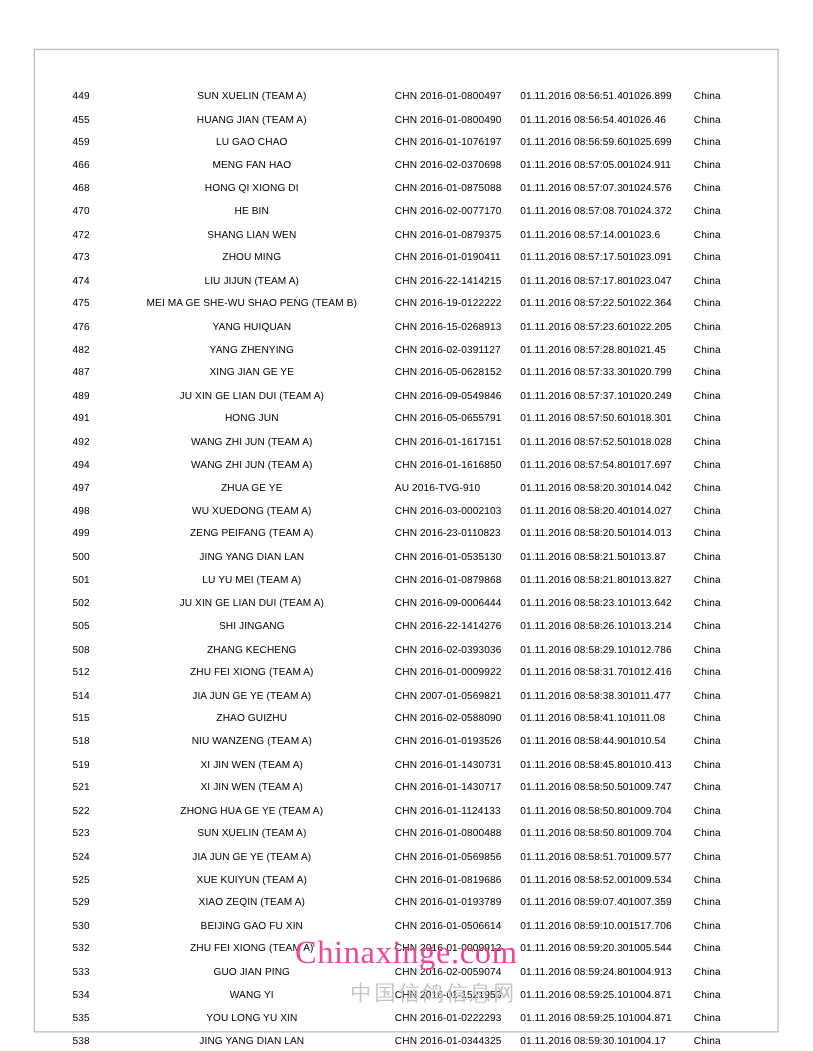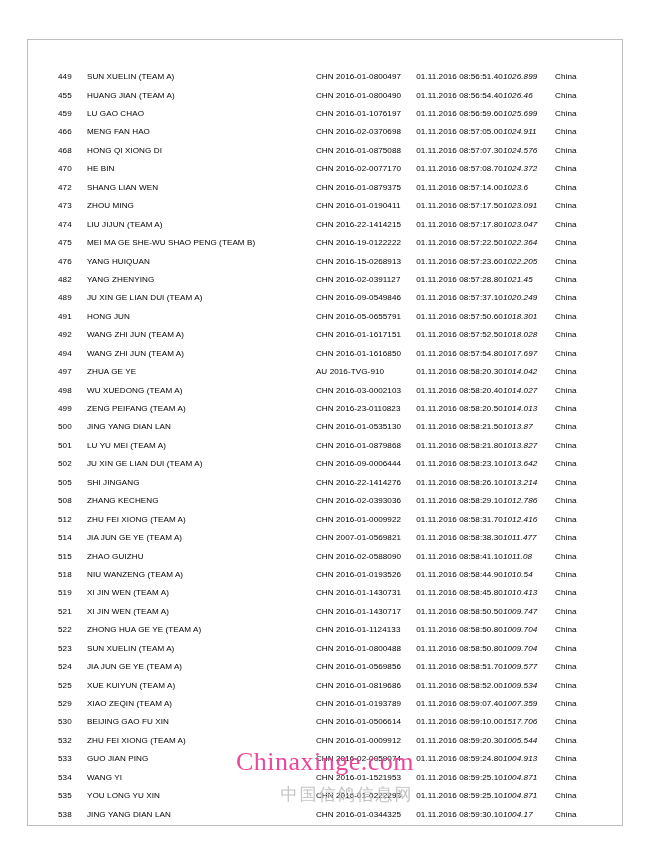--- a/index.html
+++ b/index.html
@@ -42,24 +42,24 @@
   }
   .results-table td {
     padding: 0;
     height: 18.45px;
     vertical-align: middle;
     white-space: nowrap;
     font-size: 8.1px;
     letter-spacing: 0.01em;
   }
   .col-rank   { width: 34px; }
-  .col-name   { width: 249px; }
+  .col-name   { width: 249px; text-align: center; }
   .col-ring   { width: 92px; margin-left: 11px; }
   .col-time   { width: 100px; text-align: right; }
-  .col-speed  { width: 58px; font-style: italic; }
+  .col-speed  { width: 58px; }
   .col-country{ width: 50px; }
 
   
   .watermark {
     position: absolute;
     left: 0;
     top: 735px;
     width: 650px;
     text-align: center;
     pointer-events: none;
@@ -178,20 +178,28 @@
         </tr>
         <tr>
           <td class="col-rank">482</td>
           <td class="col-name">YANG ZHENYING</td>
           <td class="col-ring">CHN 2016-02-0391127</td>
           <td class="col-time">01.11.2016 08:57:28.80</td>
           <td class="col-speed">1021.45</td>
           <td class="col-country">China</td>
         </tr>
         <tr>
+          <td class="col-rank">487</td>
+          <td class="col-name">XING JIAN GE YE</td>
+          <td class="col-ring">CHN 2016-05-0628152</td>
+          <td class="col-time">01.11.2016 08:57:33.30</td>
+          <td class="col-speed">1020.799</td>
+          <td class="col-country">China</td>
+        </tr>
+        <tr>
           <td class="col-rank">489</td>
           <td class="col-name">JU XIN GE LIAN DUI (TEAM A)</td>
           <td class="col-ring">CHN 2016-09-0549846</td>
           <td class="col-time">01.11.2016 08:57:37.10</td>
           <td class="col-speed">1020.249</td>
           <td class="col-country">China</td>
         </tr>
         <tr>
           <td class="col-rank">491</td>
           <td class="col-name">HONG JUN</td>

